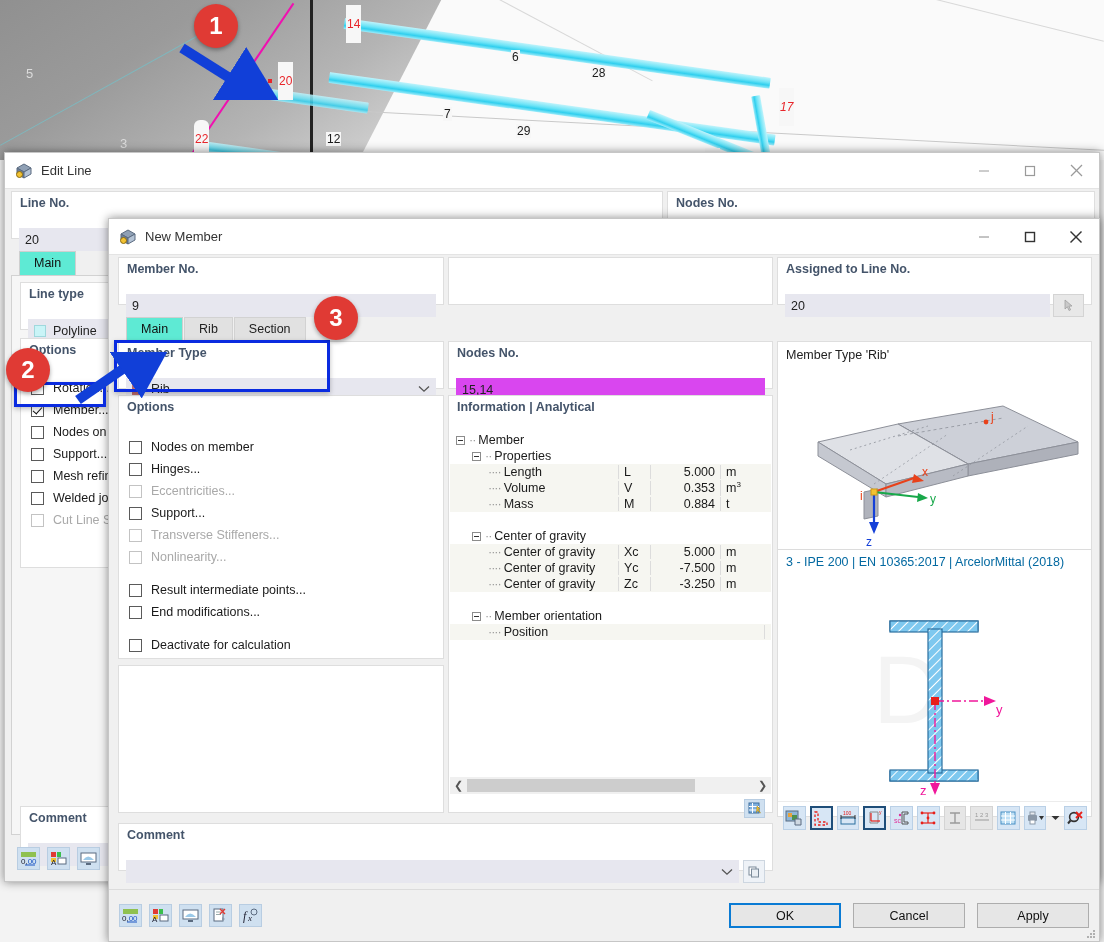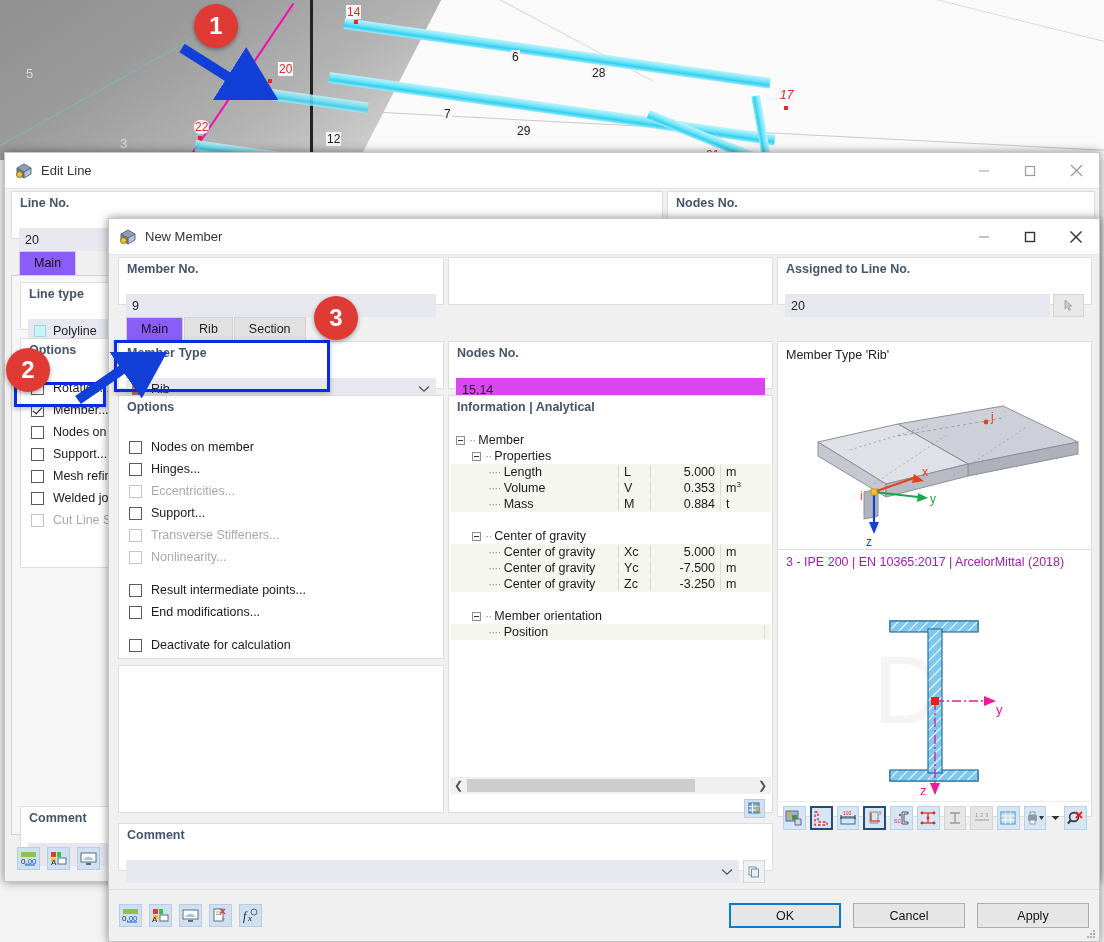--- a/index.html
+++ b/index.html
@@ -13,21 +13,21 @@
 
   
   #viewport { position:absolute; left:0; top:0; width:1104px; height:160px; overflow:hidden;
               background:#fafafa; }
   #viewport .slabdark { position:absolute; left:-80px; top:-10px; width:480px; height:180px;
       background:linear-gradient(135deg,#8e8e8e 0%, #9a9a9a 40%, #b4b4b4 75%, #cfcfcf 100%);
       transform:skewX(-28deg) rotate(-1deg); }
   .beam { position:absolute; height:11px; background:linear-gradient(180deg,#bff3fb 0%, #6de4f7 45%, #31cfee 70%, #9fecfa 100%);
       border-radius:1px; }
   .gridline { position:absolute; background:#d8d8d8; height:1px; }
-  .nodelbl { position:absolute; font-size:12px; color:#e8262b; background:#f7f7f7; padding:0 1px; }
+  .nodelbl { position:absolute; font-size:12px; color:#e8262b; background:#f7f7f7; padding:12px 1px; }
   .memlbl  { position:absolute; font-size:12px; color:#1a1a1a; background:#f7f7f7; padding:0 1px; }
   .linelbl { position:absolute; font-size:12px; color:#e0189c; background:#f7f7f7; padding:0 1px; }
   .nodedot { position:absolute; width:4px; height:4px; background:#e8262b; }
   .magenta-line { position:absolute; background:#f010b0; transform-origin:0 0; }
 
   
   .badge { position:absolute; width:44px; height:44px; border-radius:50%;
     background:#e03a34; color:#fff; font-size:24px; font-weight:bold;
     display:flex; align-items:center; justify-content:center;
     box-shadow:0 2px 4px rgba(0,0,0,.35); z-index:400; }
@@ -49,21 +49,21 @@
   .grp { background:#ffffff; border:1px solid #dedede; }
   .grp-label { font-weight:bold; color:#44546a; font-size:12.5px; padding:4px 8px 18px 8px; }
   .field { background:#e7e7ef; margin:0 7px 7px 7px; height:23px; display:flex; align-items:center;
            padding:0 6px; font-size:12.5px; color:#222; }
   .field.readonly { background:#d946ef; }
 
   
   .tabstrip { display:flex; align-items:flex-end; height:26px; padding-left:8px; }
   .tab { padding:4px 14px 5px 14px; font-size:12.5px; background:#e1e1e1; color:#222;
          border:1px solid #d2d2d2; border-bottom:none; margin-right:1px; }
-  .tab.active { background:#8b5cf6; border-color:#cfcfcf; color:#111; font-weight:normal; }
+  .tab.active { background:#5eead4; border-color:#cfcfcf; color:#111; font-weight:normal; }
 
   
   .cbrow { display:flex; align-items:center; height:22px; padding-left:10px; font-size:12.5px; }
   .cb { width:13px; height:13px; border:1px solid #5a5a5a; background:#fff; margin-right:9px;
         flex:0 0 auto; position:relative; }
   .cb.checked:after { content:""; position:absolute; left:3px; top:0px; width:4px; height:8px;
         border:solid #111; border-width:0 1.6px 1.6px 0; transform:rotate(42deg); }
   .cb.dis { border-color:#c3c3c3; }
   .cbrow.dis { color:#a9a9a9; }
 
@@ -575,21 +575,21 @@
         <rect x="93" y="125" width="6" height="6" fill="#f2c233" stroke="#d09a10"></rect>
         <text x="144" y="112" font-size="12" fill="#e8411a" font-family="Liberation Sans">x</text>
         <text x="152" y="139" font-size="12" fill="#18a84a" font-family="Liberation Sans">y</text>
         <text x="88" y="182" font-size="12" fill="#1540d8" font-family="Liberation Sans">z</text>
         <text x="82" y="136" font-size="12" fill="#e8411a" font-family="Liberation Sans">i</text>
         <circle cx="208" cy="58" r="2.4" fill="#e8411a"></circle>
         <text x="213" y="57" font-size="12" fill="#e8411a" font-family="Liberation Sans">j</text>
       </svg>
     </div>
 
-    <div style="border-top:1px solid #dcdcdc;padding:5px 8px 4px 8px;font-size:12.5px;color:#a21caf;">3 - IPE 200 | EN 10365:2017 | ArcelorMittal (2018)</div>
+    <div style="border-top:1px solid #dcdcdc;padding:5px 8px 4px 8px;font-size:12.5px;color:#0369a1;">3 - IPE 200 | EN 10365:2017 | ArcelorMittal (2018)</div>
 
     <div style="height:228px;position:relative;background:#fff;">
       <svg width="313" height="228" viewBox="0 0 313 228">
         <defs>
           <pattern id="hatch" width="7" height="7" patternUnits="userSpaceOnUse" patternTransform="rotate(45)">
             <rect width="7" height="7" fill="#7ec8ef"></rect>
             <line x1="0" y1="0" x2="0" y2="7" stroke="#ffffff" stroke-width="2"></line>
           </pattern>
         </defs>
 

